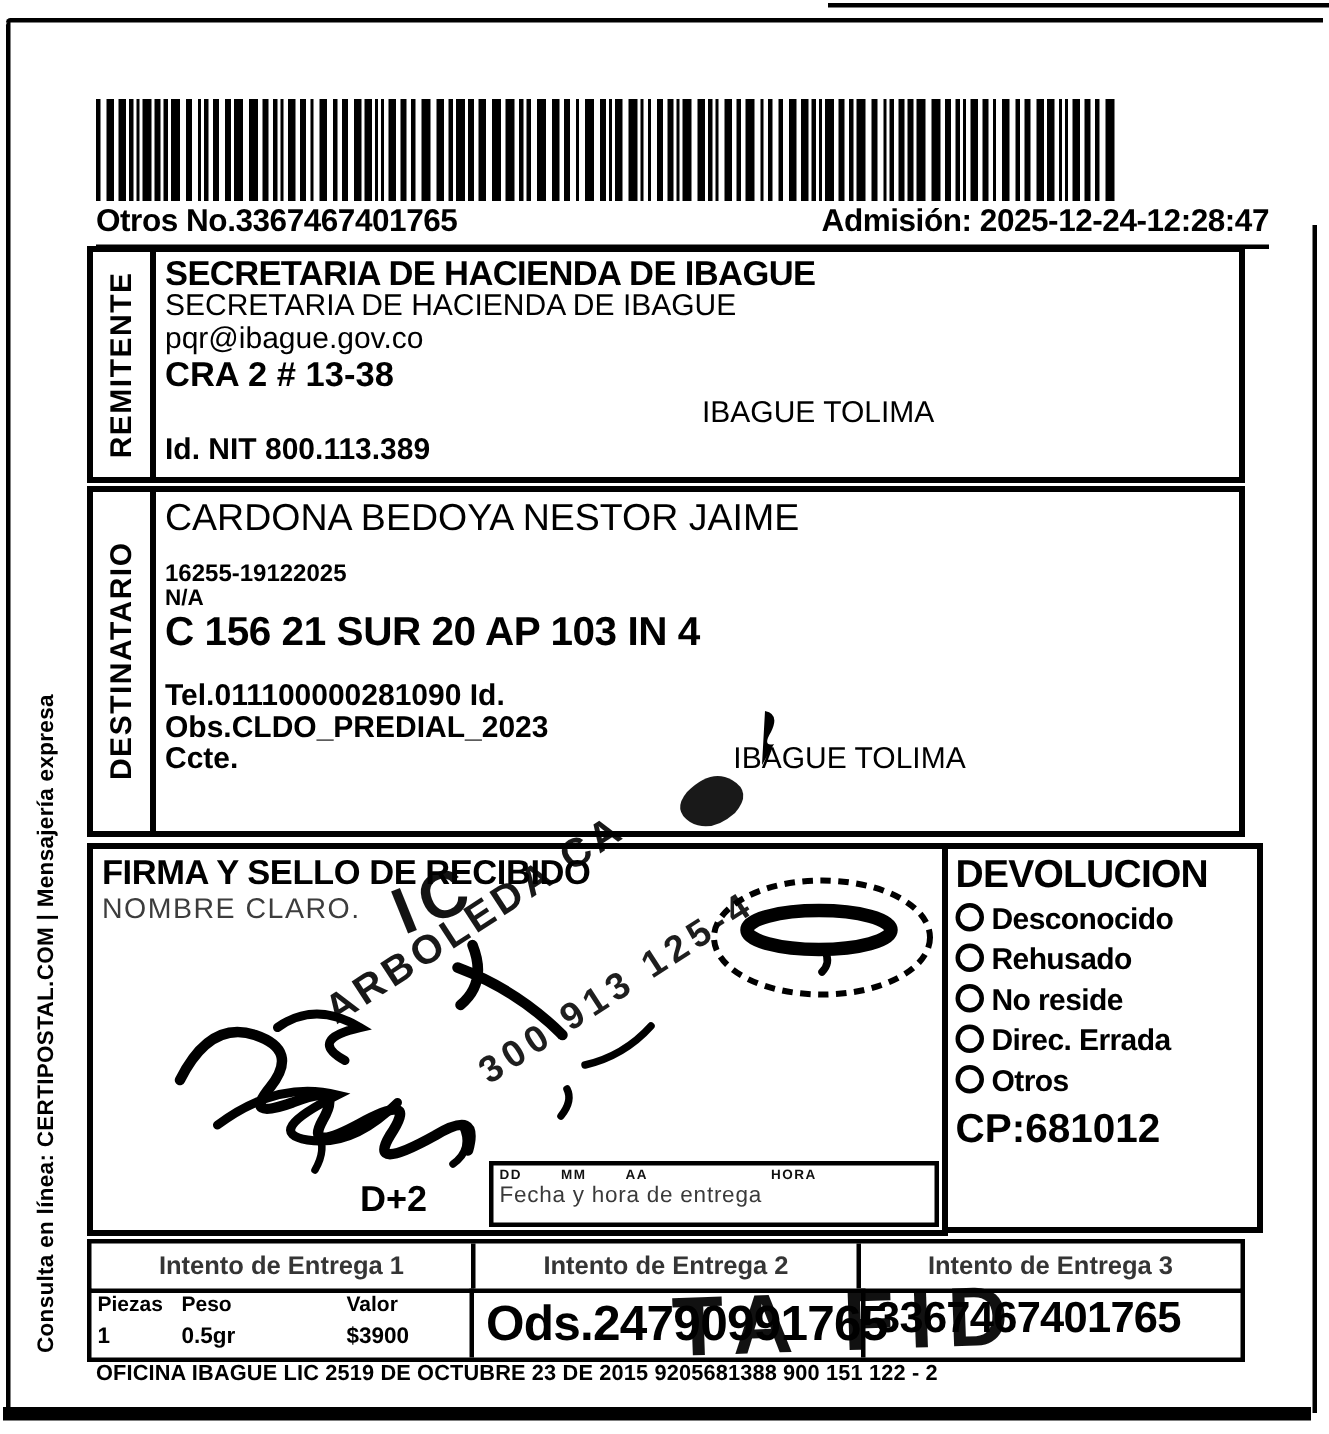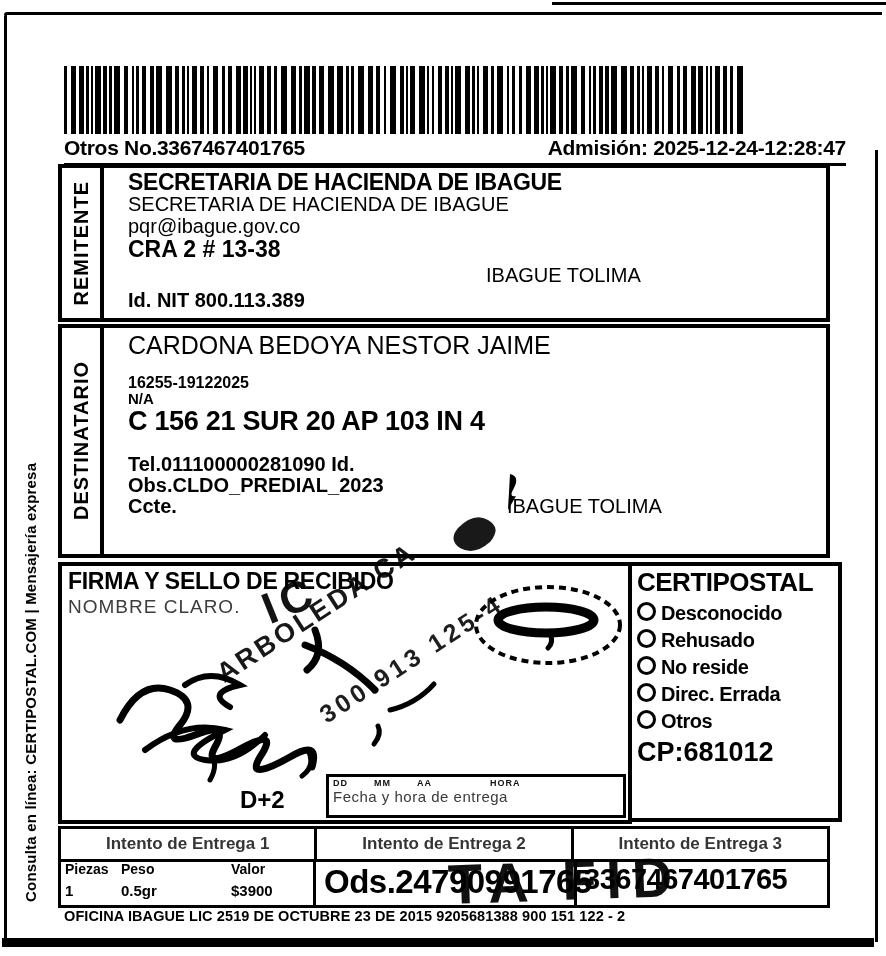--- a/index.html
+++ b/index.html
@@ -16,21 +16,21 @@
   .barcode{position:absolute;left:64px;top:66px;width:682px;height:68px;font-size:0;white-space:nowrap;overflow:hidden;}
   .barcode i{display:inline-block;height:100%;background:#000;}
   .barcode s{display:inline-block;height:100%;}
 
   .guia-row{position:absolute;left:64px;top:136px;width:782px;display:flex;justify-content:space-between;
             font-weight:bold;font-size:21px;letter-spacing:-0.3px;border-bottom:3px solid #000;padding-bottom:3px;}
 
   .box{position:absolute;border:4px solid #000;display:flex;background:#fff;}
   .side-label{width:38px;border-right:4px solid #000;display:flex;align-items:center;justify-content:center;}
   .side-label span{writing-mode:vertical-rl;transform:rotate(180deg);font-weight:bold;font-size:20px;letter-spacing:1px;white-space:nowrap;}
-  .box-content{flex:1;padding:2px 24px;line-height:1.06;}
+  .box-content{flex:1;padding:2px 6px;line-height:1.06;}
 
   .rem-box{left:58px;top:164px;width:764px;height:150px;}
   .rem-name1{font-weight:bold;font-size:23px;letter-spacing:-0.4px;}
   .rem-name2{font-size:20px;}
   .rem-email{font-size:20px;}
   .rem-addr{font-weight:bold;font-size:23px;}
   .rem-city{font-size:20px;padding-left:358px;margin-top:4px;}
   .rem-id{font-weight:bold;font-size:20px;margin-top:4px;}
 
   .dest-box{left:58px;top:324px;width:764px;height:226px;}
@@ -43,21 +43,21 @@
   .dest-ccte-row{display:flex;font-weight:bold;font-size:20px;}
   .dest-city{font-weight:normal;margin-left:330px;}
 
   .firma-box{left:58px;top:562px;width:554px;height:250px;display:block;padding:2px 6px;box-sizing:content-box;}
   .firma-title{font-weight:bold;font-size:23px;letter-spacing:-0.3px;}
   .firma-sub{font-size:19px;color:#3d3d3d;letter-spacing:1px;margin-top:1px;}
   .dplus{position:absolute;left:178px;bottom:6px;font-weight:bold;font-size:24px;}
   .date-box{position:absolute;right:2px;bottom:2px;width:300px;height:44px;border:3px solid #000;padding:1px 4px;box-sizing:border-box;}
   .date-cols{display:flex;font-weight:bold;font-size:9px;letter-spacing:1px;color:#111;}
   .date-cols span{margin-right:26px;}
-  .date-cols span:last-child{margin-left:32px;}
+  .date-cols span:last-child{margin-left:56px;}
   .date-label{font-size:15px;color:#3a3a3a;letter-spacing:0.5px;}
 
   .dev-box{left:628px;top:562px;width:196px;height:250px;display:block;padding:1px 5px;box-sizing:content-box;}
   .dev-title{font-weight:bold;font-size:26px;letter-spacing:-0.5px;}
   .dev-row{display:flex;align-items:flex-start;margin:4px 0;}
   .radio{width:13px;height:13px;border:3.5px solid #000;border-radius:50%;margin-right:5px;flex:0 0 auto;}
   .dev-label{font-weight:bold;font-size:20px;letter-spacing:-0.4px;white-space:nowrap;}
   .dev-cp{font-weight:bold;font-size:27px;margin-top:2px;}
 
   .intento-row{position:absolute;left:58px;top:826px;width:766px;height:30px;border:3px solid #000;display:flex;}
@@ -147,21 +147,21 @@
         <span>DD</span>
         <span>MM</span>
         <span>AA</span>
         <span>HORA</span>
       </div>
       <div class="date-label">Fecha y hora de entrega</div>
     </div>
   </div>
 
   <div class="box dev-box">
-    <div class="dev-title">CERTIPOSTAL</div>
+    <div class="dev-title">DEVOLUCION</div>
     <div class="dev-row">
       <span class="radio"></span>
       <span class="dev-label">Desconocido</span>
     </div>
     <div class="dev-row">
       <span class="radio"></span>
       <span class="dev-label">Rehusado</span>
     </div>
     <div class="dev-row">
       <span class="radio"></span>

